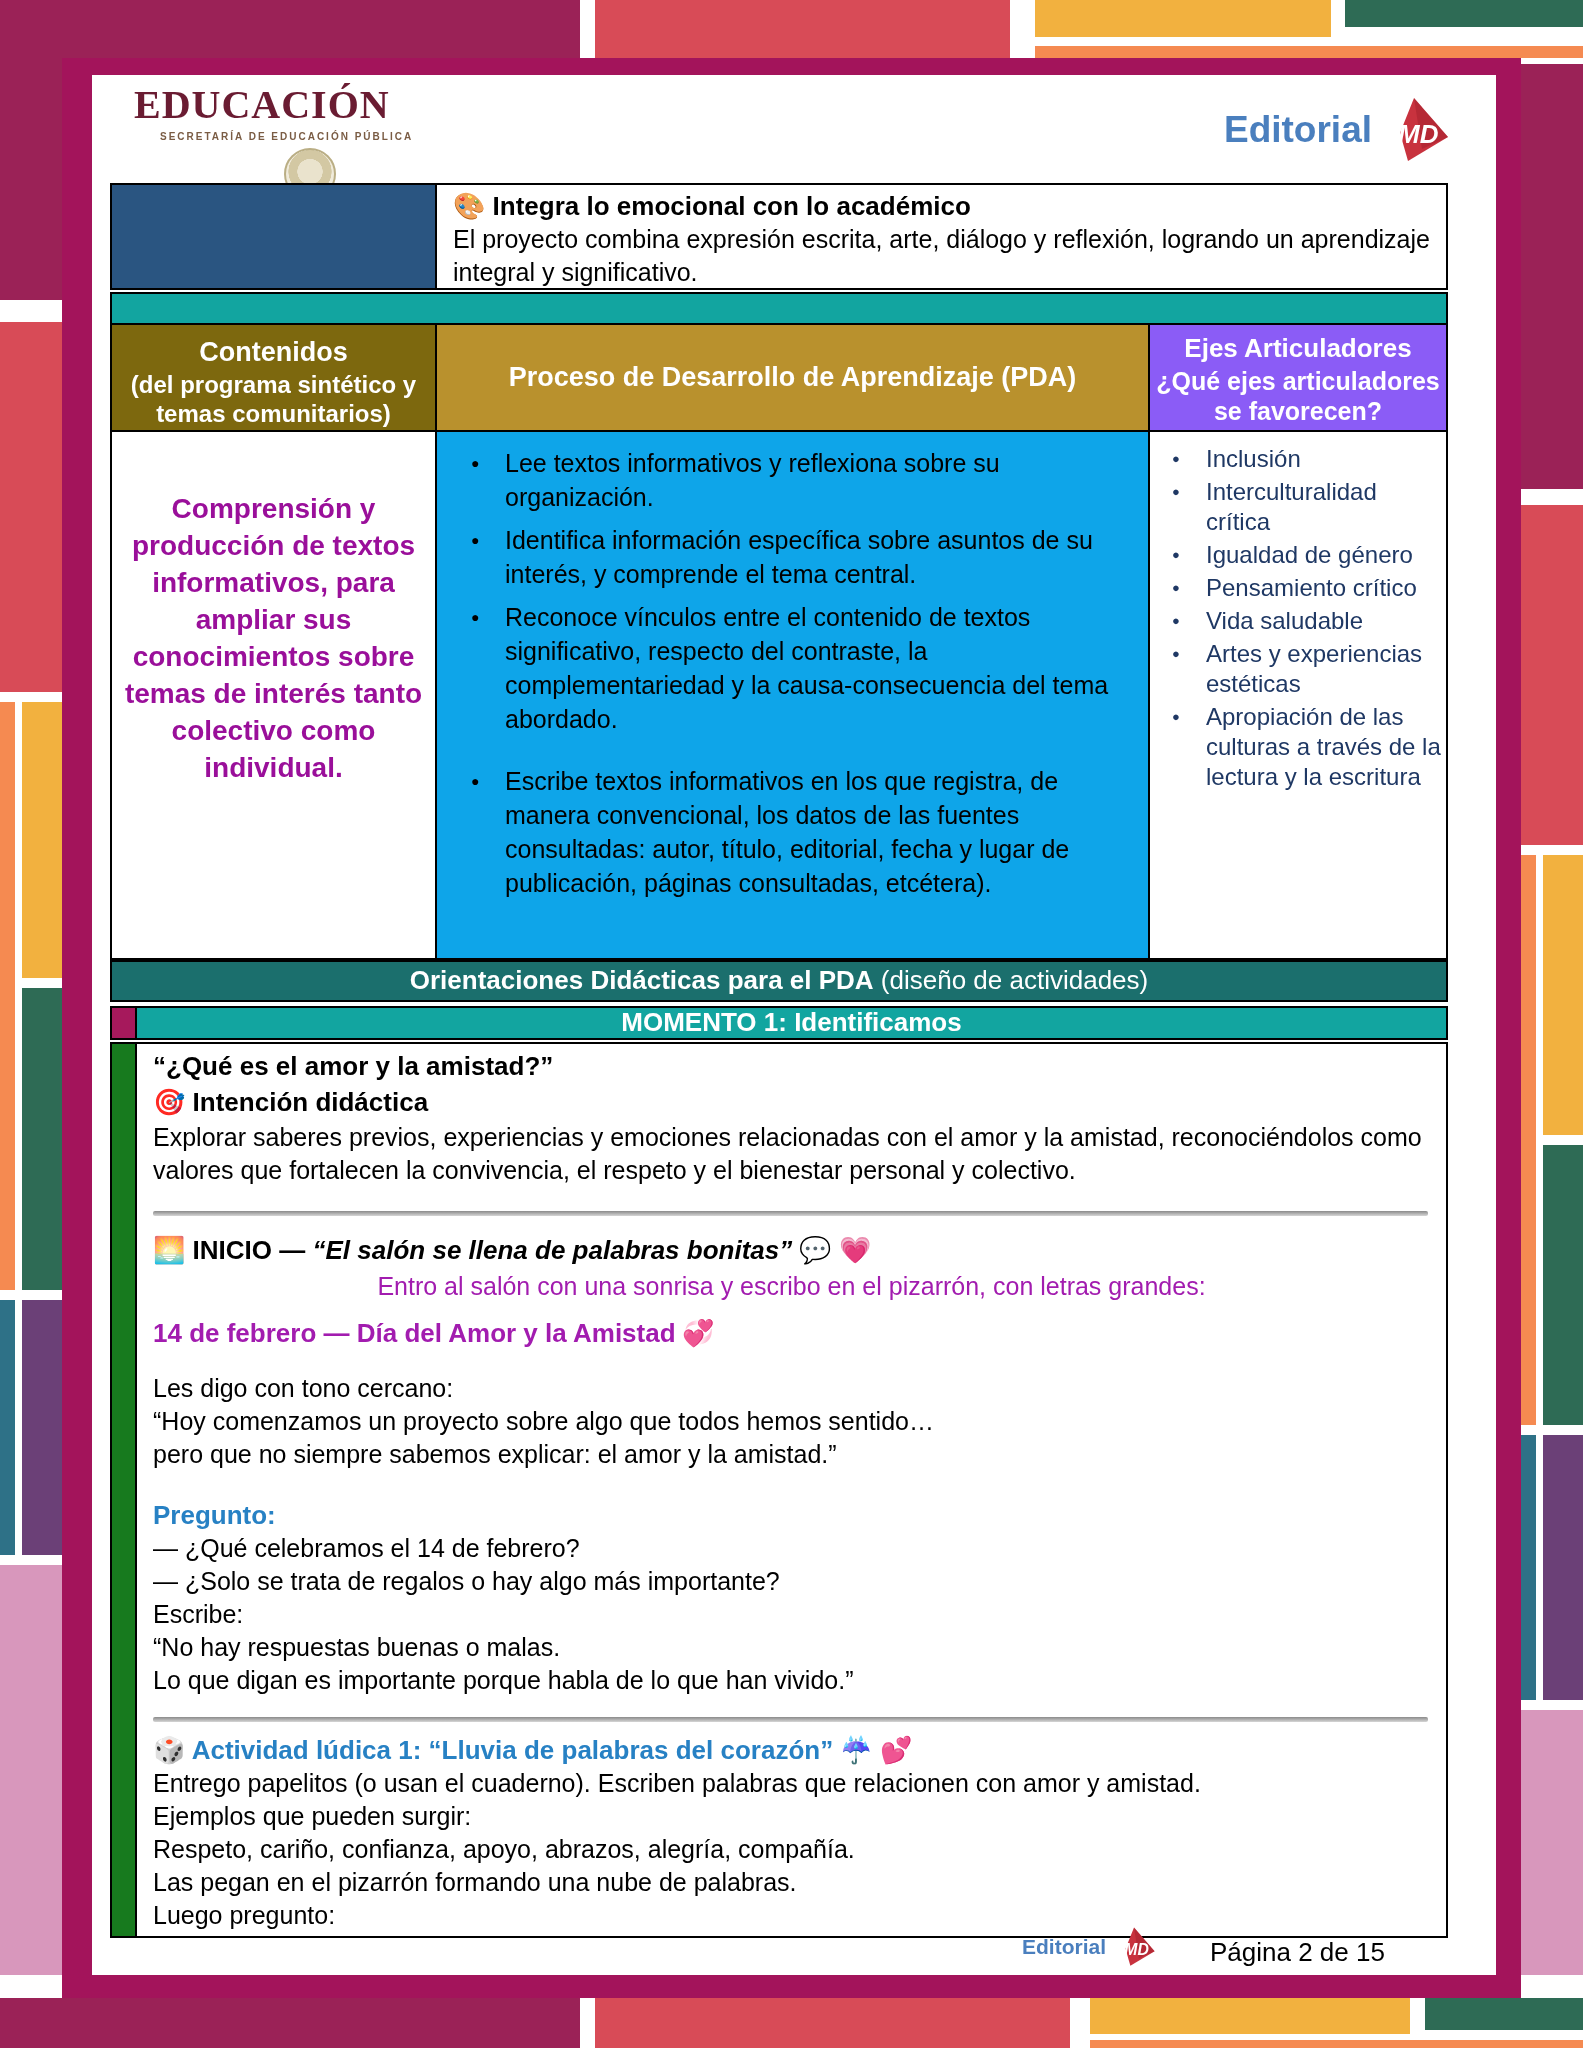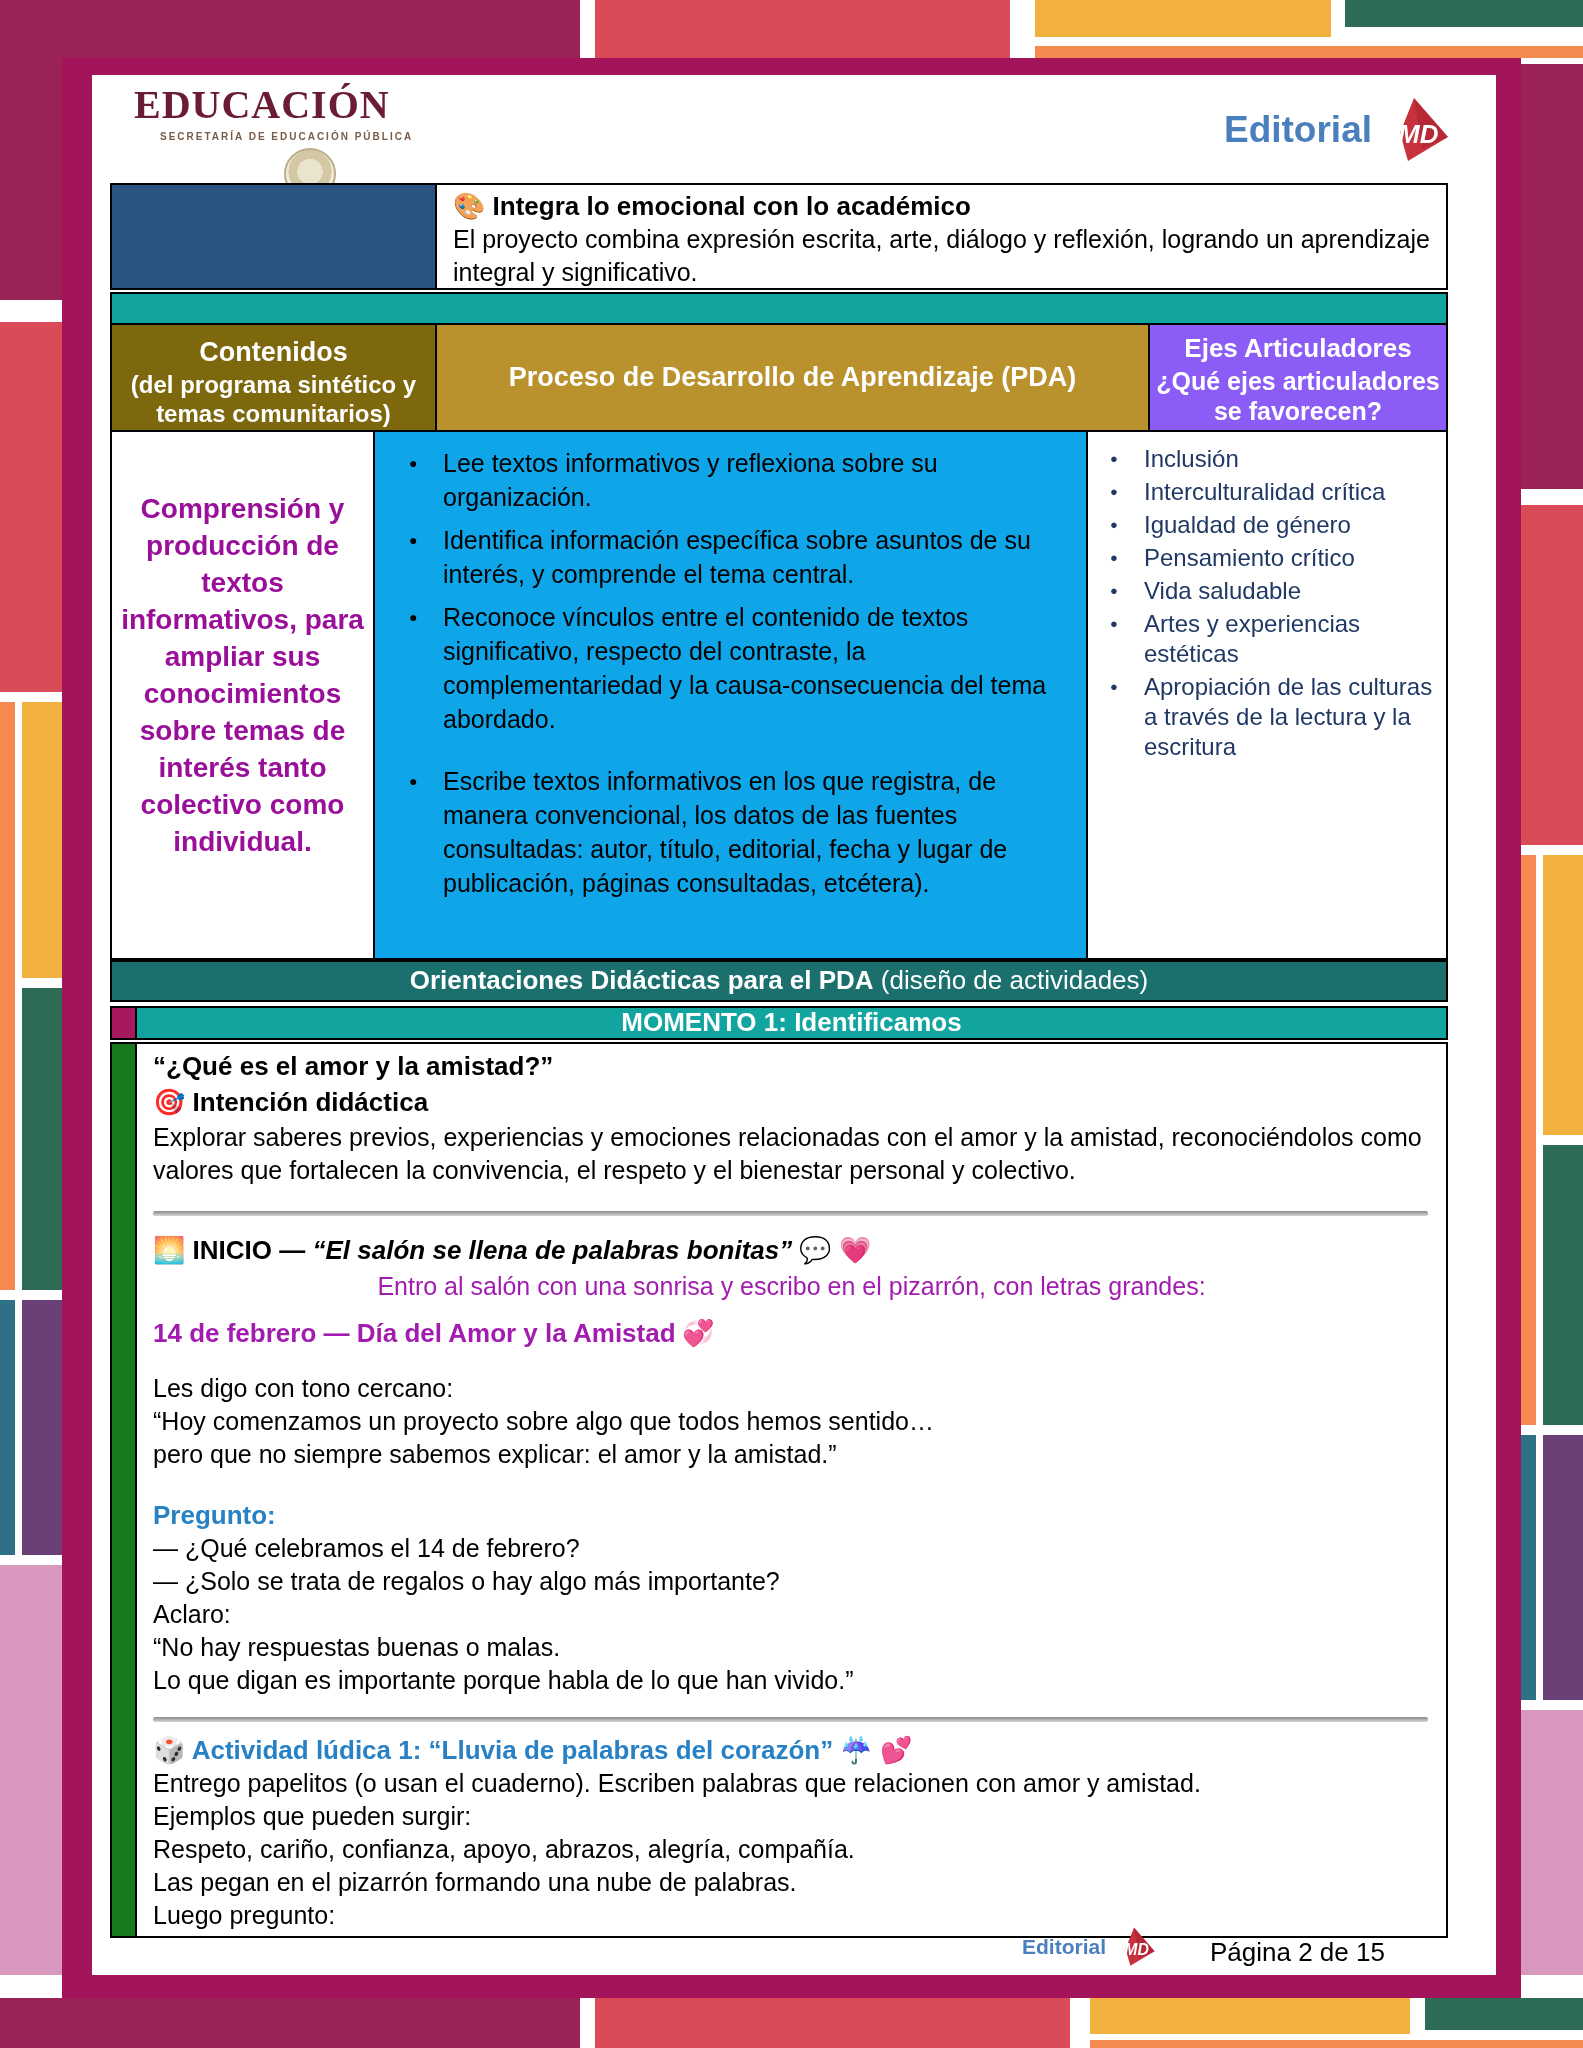--- a/index.html
+++ b/index.html
@@ -51,21 +51,21 @@
   .hdr-c1 { width:325px; background:#7D680E; border-right:2px solid #000; padding-top:12px; }
   .hdr-c1 .l1 { font-size:27px; }
   .hdr-c1 .l2 { font-size:24px; line-height:29px; margin-top:2px; }
   .hdr-c2 { width:713px; background:#B9912D; border-right:2px solid #000; display:flex; align-items:center; justify-content:center; font-size:27px; }
   .hdr-c3 { flex:1; background:#8b5cf6; padding-top:8px; }
   .hdr-c3 .l1 { font-size:26px; }
   .hdr-c3 .l2 { font-size:25px; line-height:30px; margin-top:2px; }
 
   
   .body-row { position:absolute; left:18px; top:357px; width:1338px; height:528px; display:flex; border:2px solid #000; border-top:none; }
-  .body-c1 { width:263px; border-right:2px solid #000; padding:58px 8px 0 8px; text-align:center;
+  .body-c1 { width:325px; border-right:2px solid #000; padding:58px 8px 0 8px; text-align:center;
              color:#9A0F9A; font-weight:bold; font-size:28px; line-height:37px; }
   .body-c2 { width:713px; background:#0ea5e9; border-right:2px solid #000; padding:14px 6px 0 4px; }
   .body-c2 ul { list-style:none; padding-left:22px; }
   .body-c2 li { position:relative; padding-left:42px; font-size:25px; line-height:34px; margin-bottom:9px; color:#000; }
   .body-c2 li::before { content:"●"; position:absolute; left:8px; top:0; font-size:14px; line-height:34px; }
   .body-c2 li.gap { margin-top:28px; }
   .body-c3 { flex:1; padding:12px 2px 0 0; }
   .body-c3 ul { list-style:none; padding-left:14px; }
   .body-c3 li { position:relative; padding-left:42px; font-size:24px; line-height:30px; margin-bottom:3px; color:#1F3864; }
   .body-c3 li::before { content:"●"; position:absolute; left:8px; top:0; font-size:13px; line-height:30px; color:#1F3864; }
@@ -231,21 +231,21 @@
       <div class="par-block">
         <div>Les digo con tono cercano:</div>
         <div>“Hoy comenzamos un proyecto sobre algo que todos hemos sentido…</div>
         <div>pero que no siempre sabemos explicar: el amor y la amistad.”</div>
       </div>
 
       <div class="lbl-blue mt28">Pregunto:</div>
       <div>
         <div>— ¿Qué celebramos el 14 de febrero?</div>
         <div>— ¿Solo se trata de regalos o hay algo más importante?</div>
-        <div>Aclaro:</div>
+        <div>Escribe:</div>
         <div>“No hay respuestas buenas o malas.</div>
         <div>Lo que digan es importante porque habla de lo que han vivido.”</div>
       </div>
 
       <div class="hrule hr2"></div>
 
       <div class="head-line">
         <span class="ic">🎲</span>
         <span class="lbl-blue">Actividad lúdica 1: “Lluvia de palabras del corazón”</span>
         <span class="ic">☔ 💕</span>

